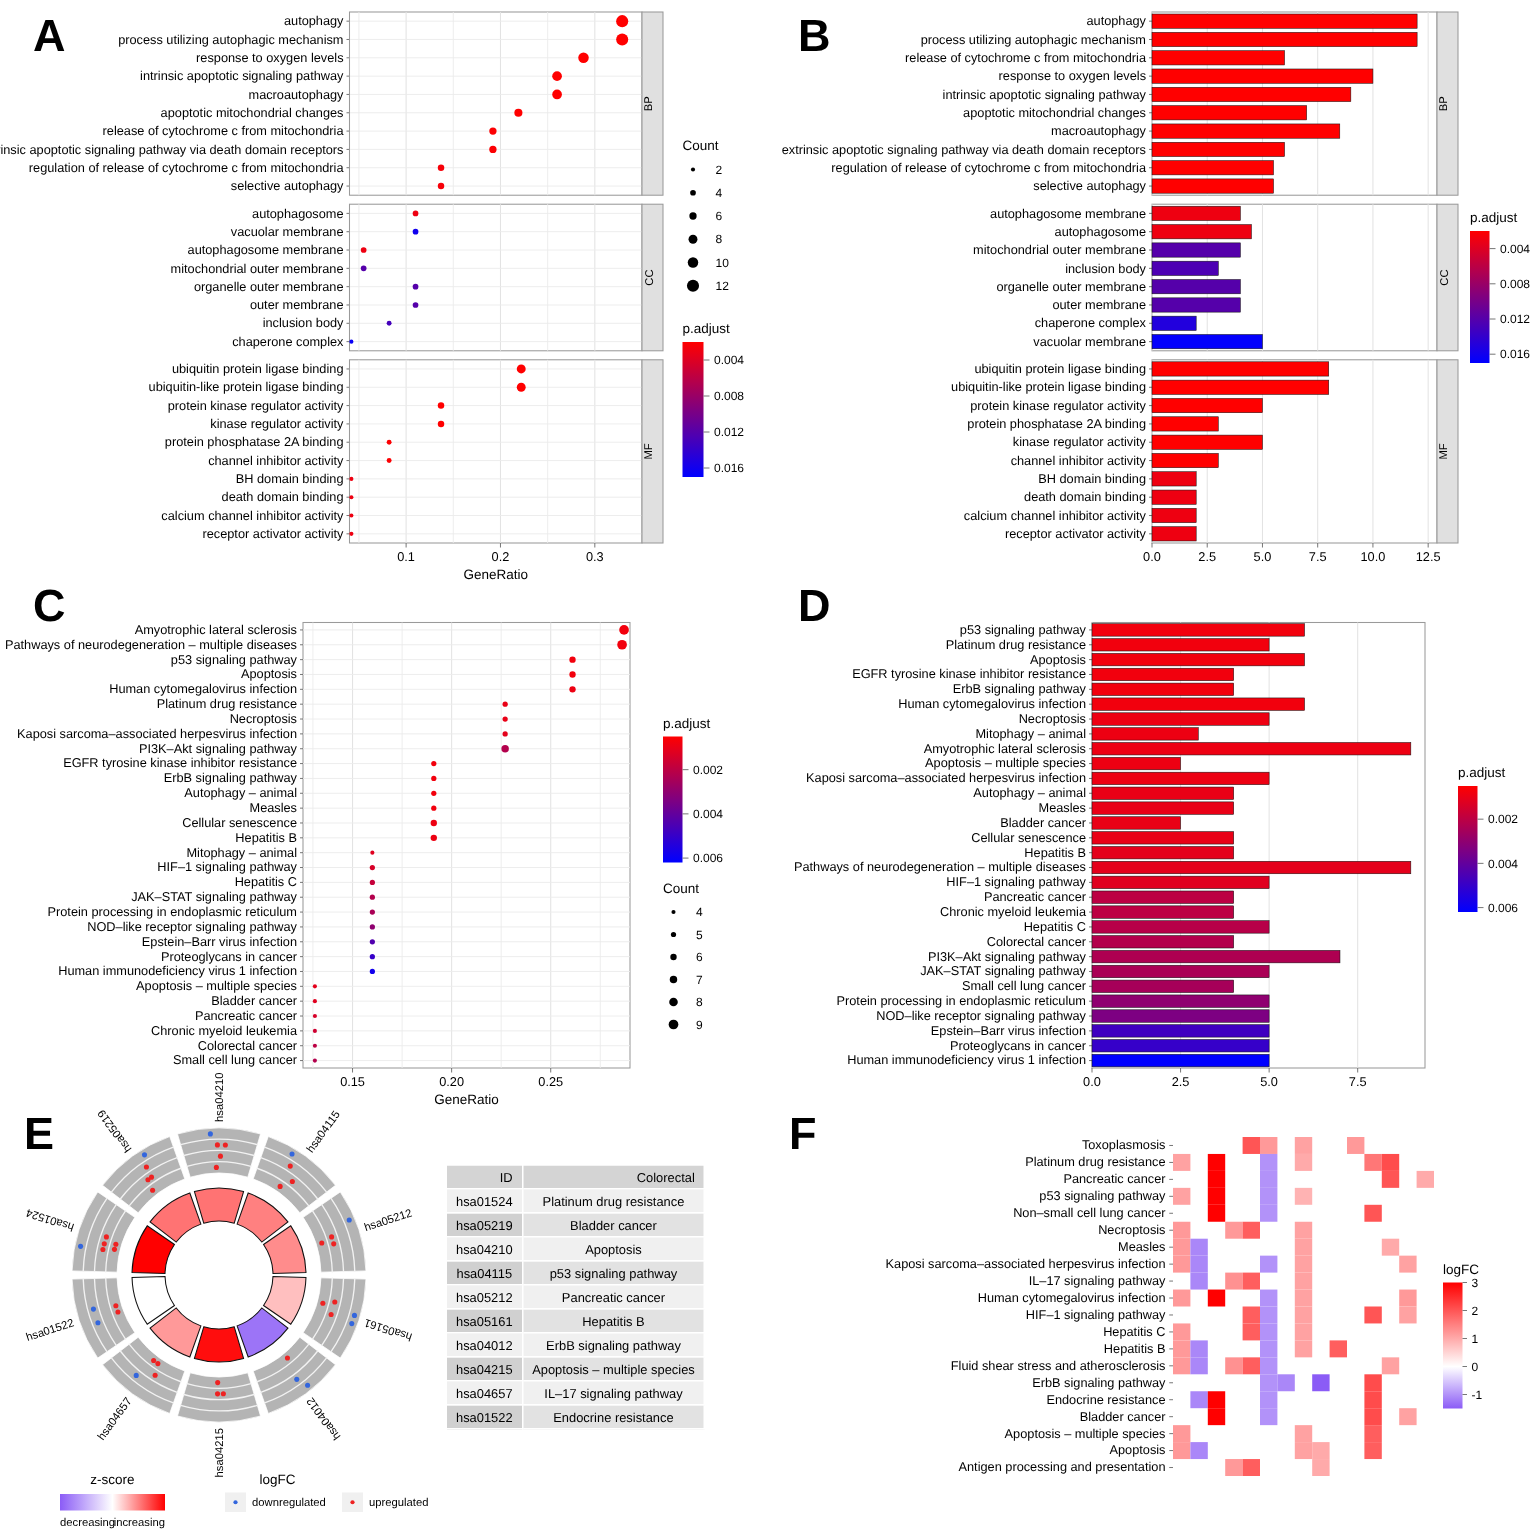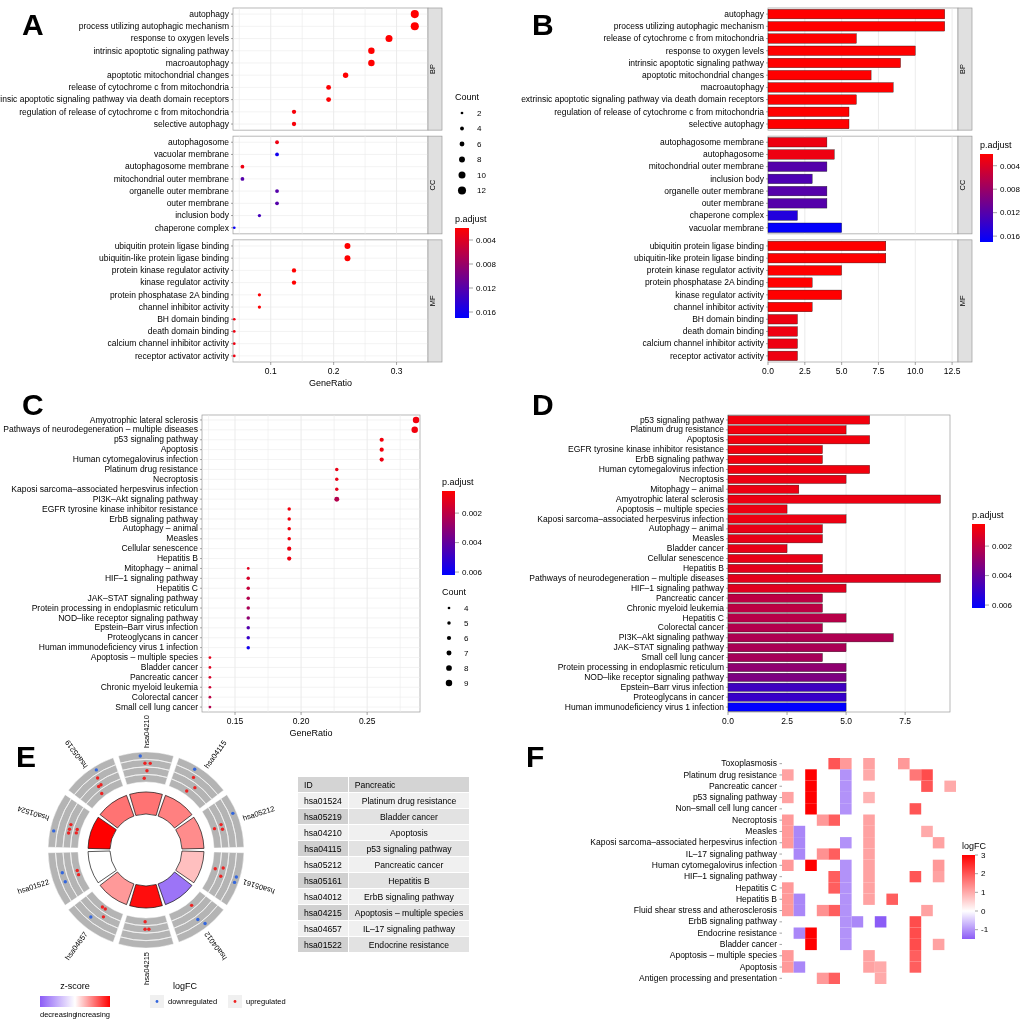--- a/index.html
+++ b/index.html
@@ -11,21 +11,21 @@
   .legtitle{font-size:9px;}
   .legitem{font-size:8px;}
   svg{display:block;overflow:visible;}
   text{font-family:"Liberation Sans",sans-serif;}
   .strip{fill:#e0e0e0;stroke:#9a9a9a;stroke-width:.7;}
   .striptxt{font-size:7.5px;}
   .pbox{fill:#ffffff;stroke:#9a9a9a;stroke-width:.7;}
   .grid{stroke:#ebebeb;stroke-width:.6;}
   .gridmaj{stroke:#e3e3e3;stroke-width:.7;}
   table.idtab{border-collapse:collapse;font-size:8.6px;font-family:"Liberation Sans",sans-serif;}
-  table.idtab th{background:#d4d4d4;border:1px solid #ffffff;padding:2.5px 6px;font-weight:normal;text-align:left;}
+  table.idtab th{background:#d4d4d4;border:1px solid #ffffff;padding:2.5px 6px;font-weight:normal;text-align:right;}
   table.idtab td{border:1px solid #ffffff;padding:2.5px 6px;text-align:center;}
   table.idtab tr:nth-child(odd) td{background:#f0f0f0;}
   table.idtab tr:nth-child(even) td{background:#e2e2e2;}
   table.idtab td.idcol{background:#dcdcdc;}
   table.idtab tr:nth-child(even) td.idcol{background:#d0d0d0;}
 </style>
 </head>
 <body>
 
 <div class="panel" style="left:0;top:0;width:510px;height:390px;">
@@ -862,21 +862,21 @@
       <text x="168" y="264" font-size="7.5">downregulated</text>
       <rect x="228" y="255" width="14" height="13" fill="#f0f0f0"></rect>
       <circle cx="235" cy="261.5" r="1.4" fill="#ee2222"></circle>
       <text x="246" y="264" font-size="7.5">upregulated</text>
     </svg>
   <div style="position:absolute;left:297px;top:36px;">
     <table class="idtab">
       <thead>
           <tr>
         <th>ID</th>
-        <th>Pancreatic</th>
+        <th>Colorectal</th>
       </tr>
         </thead>
       <tbody id="idtabBody">
           <tr>
             <td class="idcol">hsa01524</td>
             <td>Platinum drug resistance</td>
           </tr>
           <tr>
             <td class="idcol">hsa05219</td>
             <td>Bladder cancer</td>

